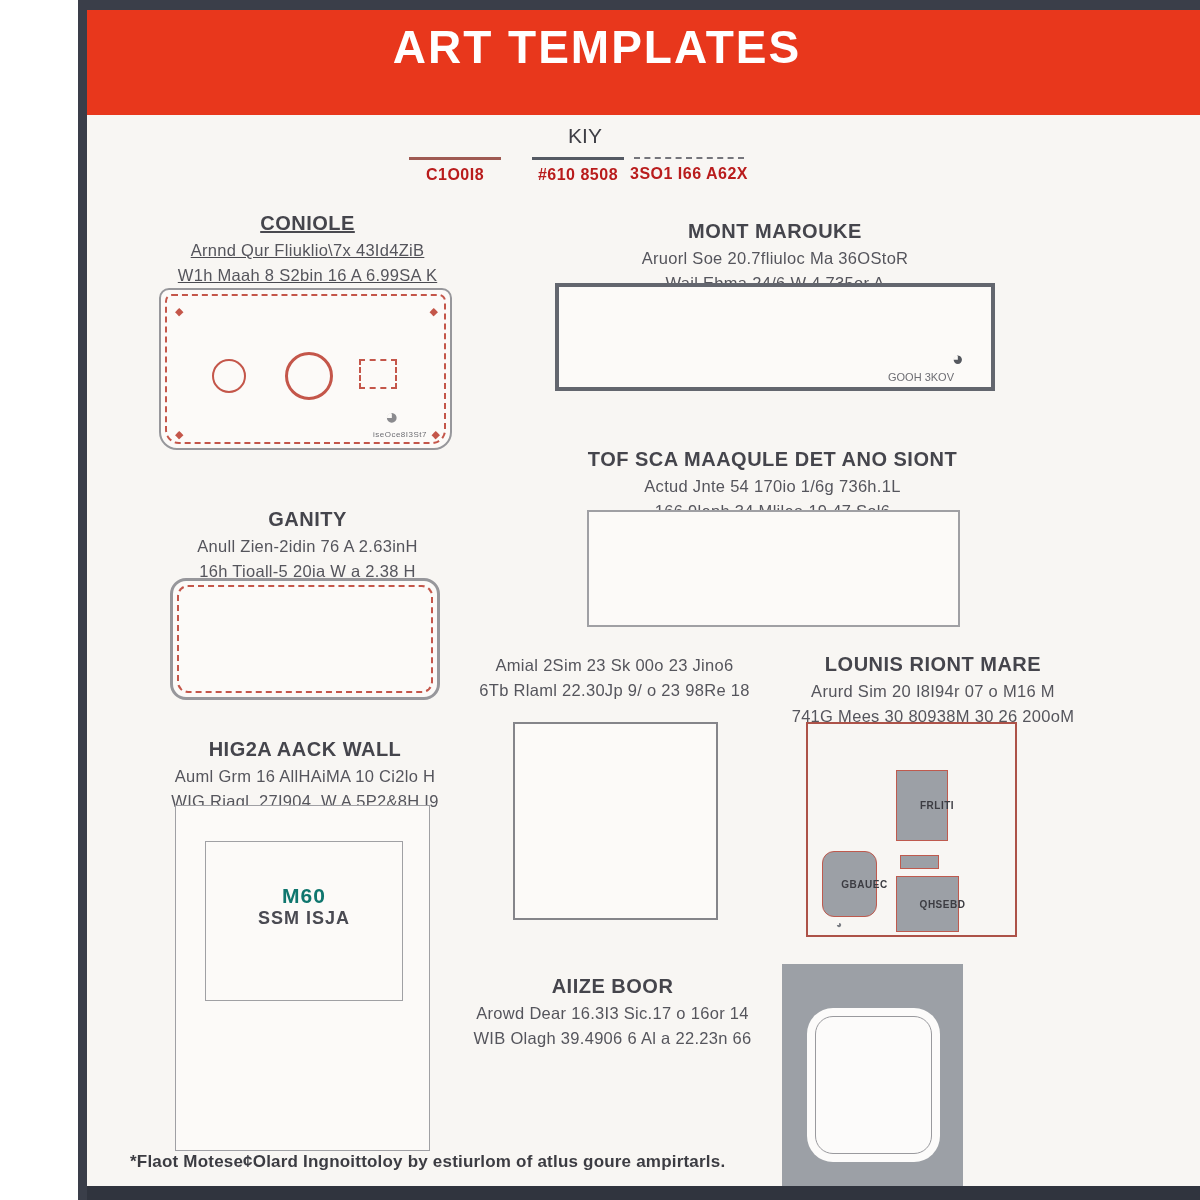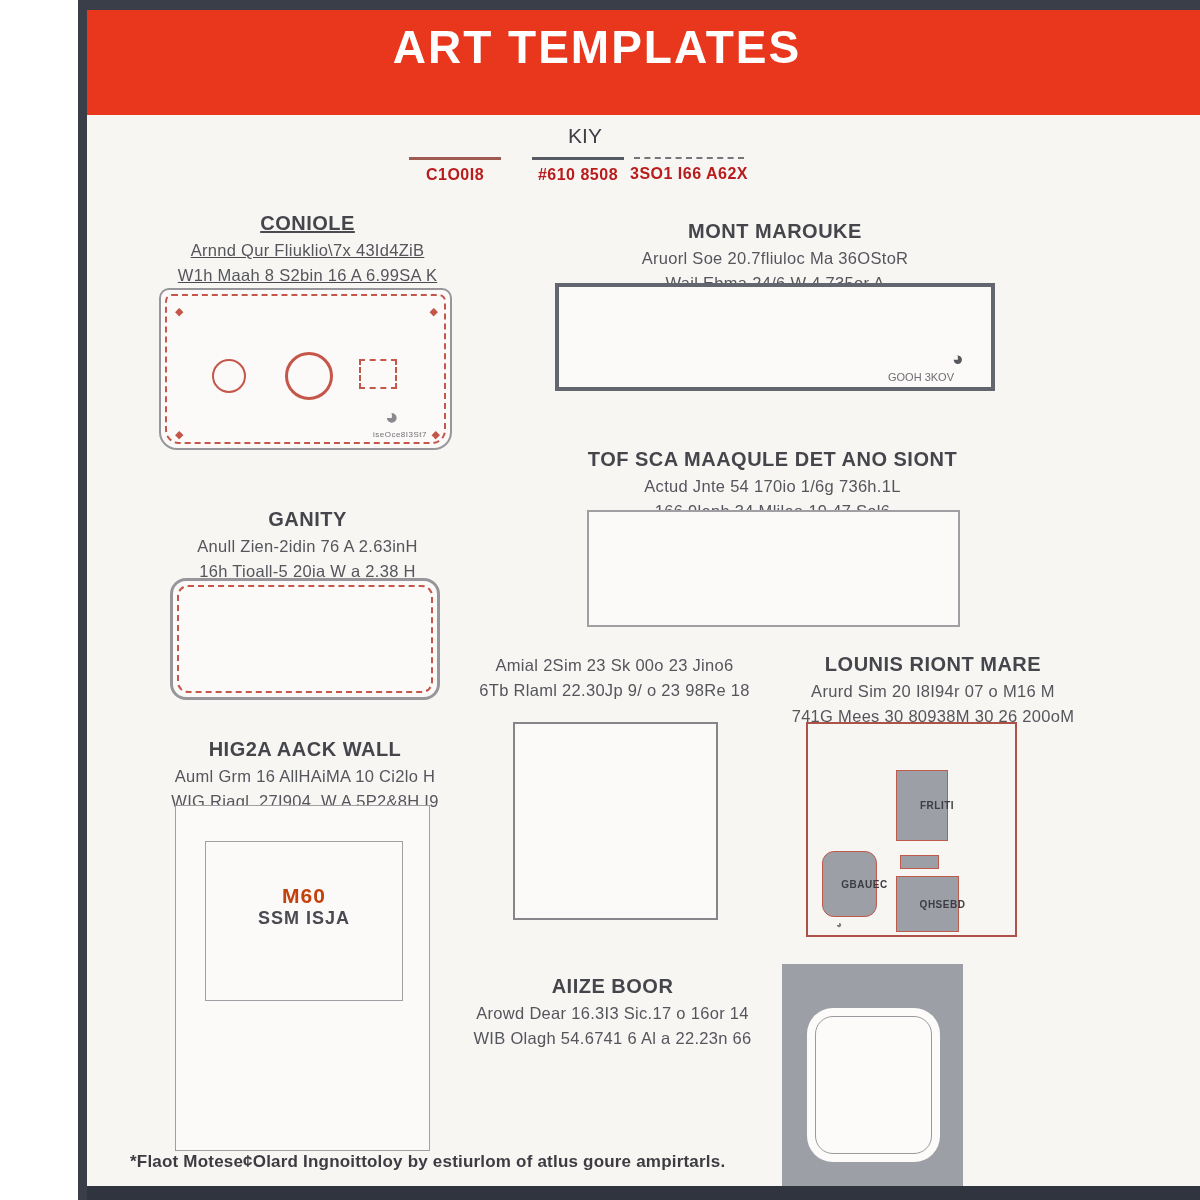--- a/index.html
+++ b/index.html
@@ -53,21 +53,21 @@
           display:flex;align-items:center;justify-content:center;font-size:10px;font-weight:bold;
           color:#3c3c42;letter-spacing:0.5px;padding-left:30px;}
   .gb-tall{left:88px;top:46px;width:52px;height:71px;}
   .gb-round{left:14px;top:127px;width:55px;height:66px;border-radius:12px;}
   .gb-bar{left:92px;top:131px;width:39px;height:14px;}
   .gb-bottom{left:88px;top:152px;width:63px;height:56px;}
   .louvers-pac{position:absolute;left:28px;top:196px;font-size:10px;color:#7a7d83;}
   .wall-shape{left:175px;top:805px;width:255px;height:346px;border:1.5px solid #a0a0a4;}
   .wall-inner{position:absolute;left:29px;top:35px;width:198px;height:160px;border:1.5px solid #a0a0a4;
               box-sizing:border-box;text-align:center;}
-  .wall-m1{margin-top:42px;font-size:21px;font-weight:bold;color:#c2410c;letter-spacing:1px;}
+  .wall-m1{margin-top:42px;font-size:21px;font-weight:bold;color:#0f766e;letter-spacing:1px;}
   .wall-m2{font-size:18px;font-weight:bold;color:#4a4a52;letter-spacing:1px;}
   .door-shape{left:782px;top:964px;width:181px;height:222px;background:#9ca0a6;}
   .door-white{position:absolute;left:25px;top:44px;width:133px;height:154px;background:#fcfbfa;border-radius:26px;}
   .door-line{position:absolute;inset:8px;border:1px solid #9a9a9e;border-radius:18px;}
   .footer-note{left:130px;top:1152px;width:680px;font-size:17px;font-weight:600;color:#3c3c42;letter-spacing:0.2px;}
 </style>
 </head>
 <body>
 
 <div class="canvas">
@@ -171,21 +171,21 @@
   <div class="abs shape wall-shape">
     <div class="wall-inner">
       <div class="wall-m1">M60</div>
       <div class="wall-m2">SSM ISJA</div>
     </div>
   </div>
 
   <div class="abs sec" style="left:445px;top:975px;width:335px;">
     <div class="t">AIIZE BOOR</div>
     <div class="d">Arowd Dear 16.3I3 Sic.17 o 16or 14</div>
-    <div class="d">WIB Olagh 54.6741 6 Al a 22.23n 66</div>
+    <div class="d">WIB Olagh 39.4906 6 Al a 22.23n 66</div>
   </div>
   <div class="abs door-shape">
     <div class="door-white">
       <div class="door-line"></div>
     </div>
   </div>
 
   <div class="abs footer-note">*Flaot Motese¢Olard Ingnoittoloy by estiurlom of atlus goure ampirtarls.</div>
 
 </div>

